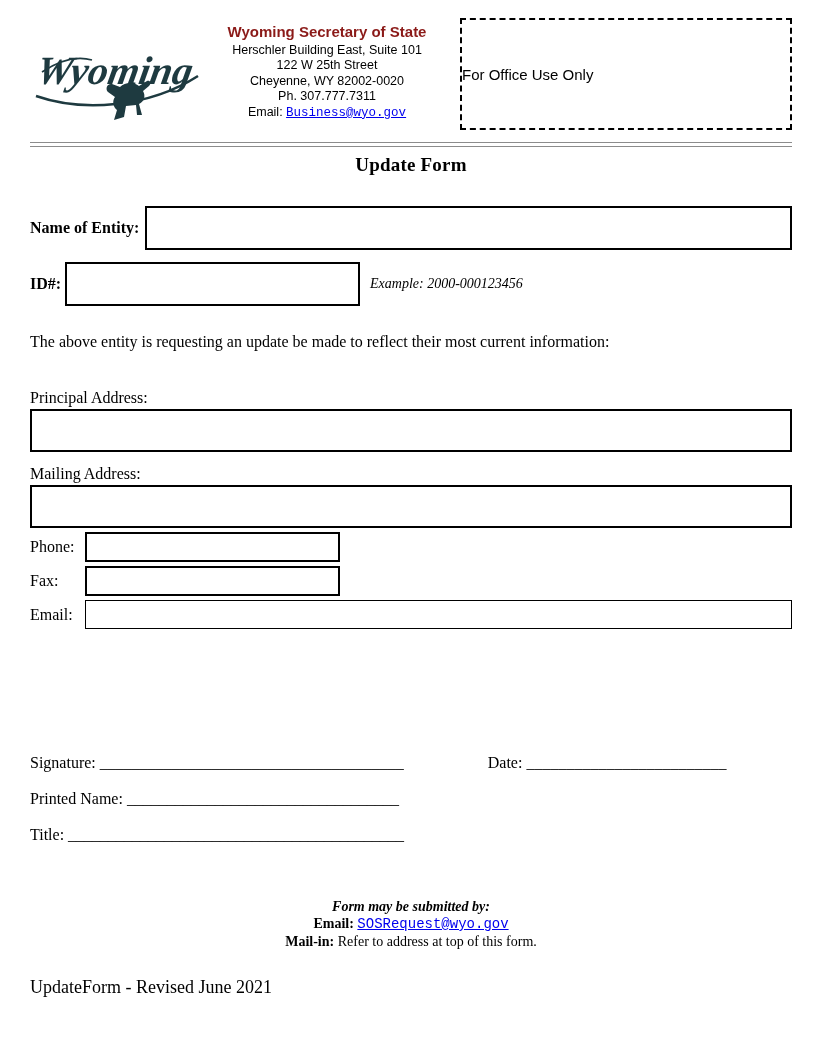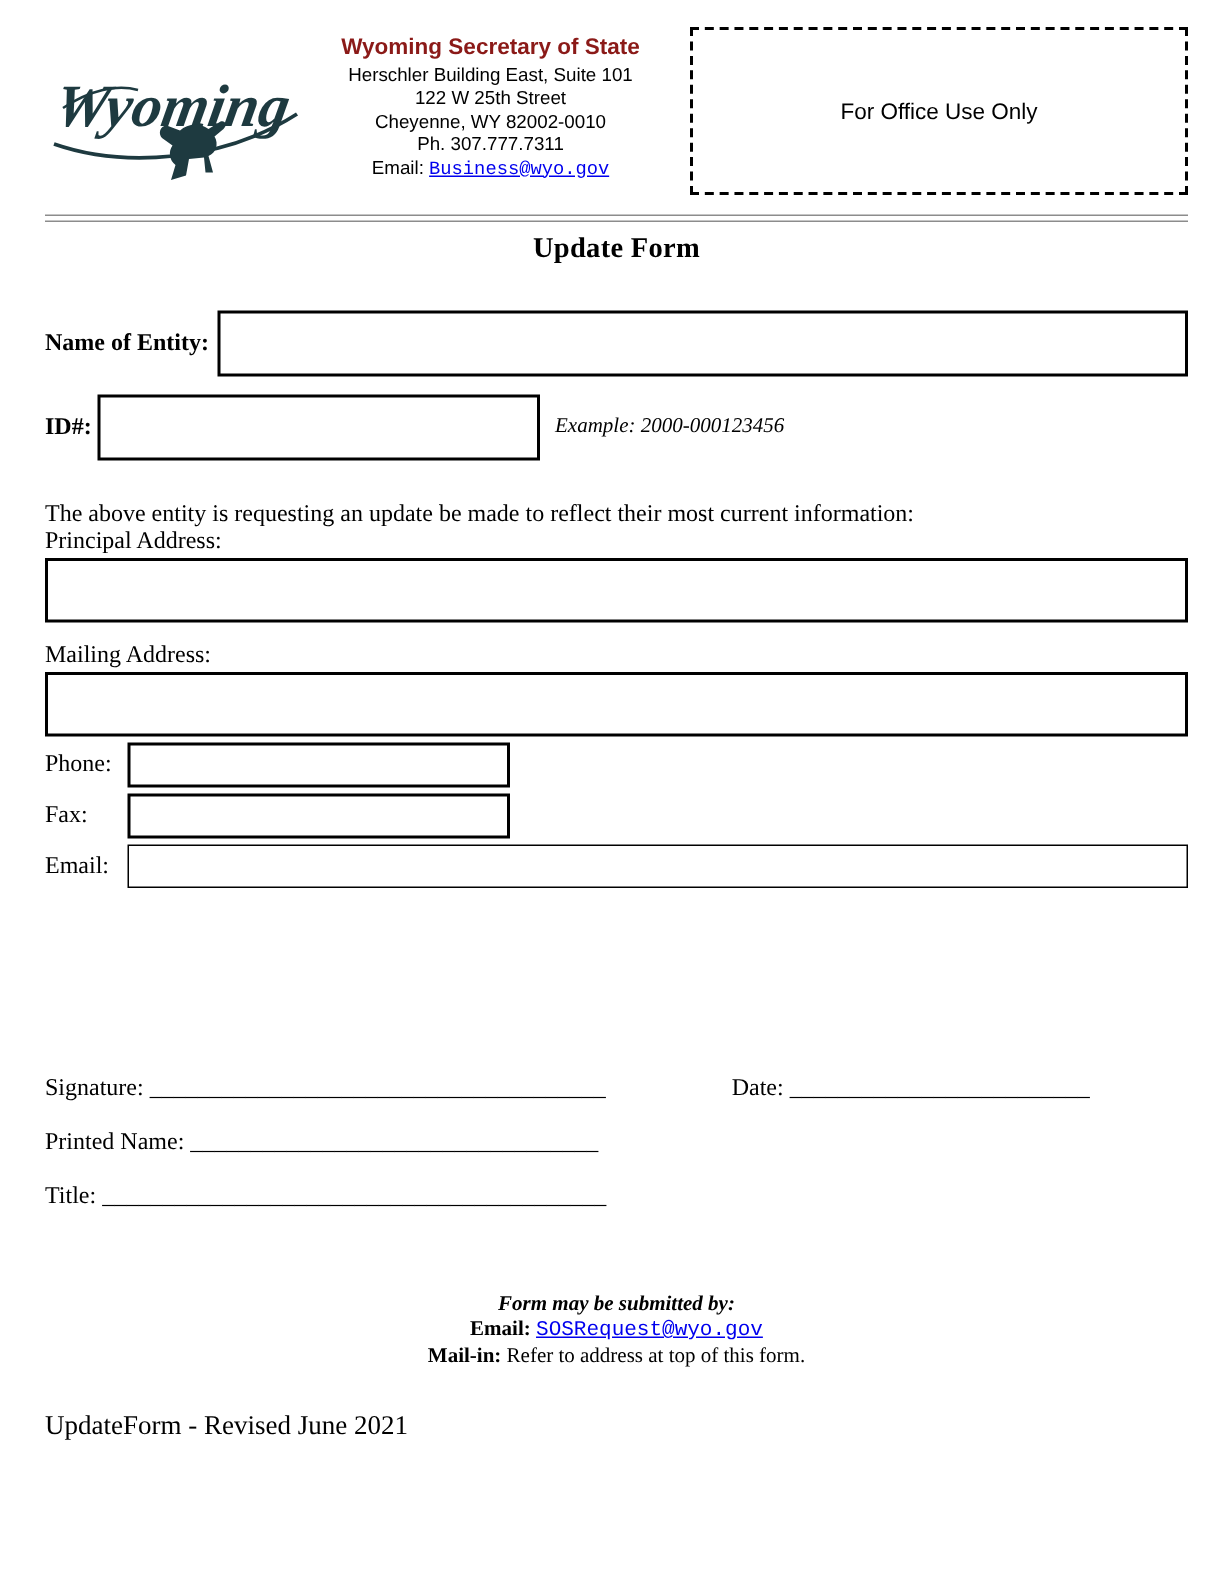--- a/index.html
+++ b/index.html
@@ -19,21 +19,21 @@
   .header{display:flex;align-items:flex-start;}
   .logo{width:178px;flex:0 0 auto;margin-top:8px;}
   .org{
     width:238px;flex:0 0 auto;text-align:center;
     font-family:"Liberation Sans",sans-serif;font-size:12.5px;line-height:15.5px;
     margin-top:10px;
   }
   .org .org-name{font-size:15px;font-weight:bold;color:var(--accent);margin-bottom:3px;}
   .office{
     flex:1 1 auto;margin-left:14px;margin-top:4px;border:2px dashed #000;height:112px;
-    display:flex;align-items:center;justify-content:center;
+    display:flex;align-items:center;
     font-family:"Liberation Sans",sans-serif;font-size:15px;
   }
   a.link{color:var(--link);text-decoration:underline;cursor:pointer;font-family:Liberation Mono, monospace;}
 
   
   .rule{margin-top:12px;height:5px;border-top:1px solid #8c8c8c;border-bottom:1px solid #8c8c8c;}
   .title{font-size:19px;font-weight:bold;text-align:center;margin-top:7px;letter-spacing:.2px;}
 
   
   .row{display:flex;align-items:center;}
@@ -44,21 +44,21 @@
     font:16px "Liberation Serif",serif;padding:0 8px;border-radius:0;outline:none;
   }
   .name-row{margin-top:30px;}
   .name-row .lbl{flex:0 0 115px;}
   .name-row input{flex:1 1 auto;}
   .id-row{margin-top:12px;}
   .id-row .lbl{flex:0 0 35px;}
   .id-row input{width:295px;}
   .example{font-style:italic;font-size:14px;margin-left:10px;}
   .intro{margin-top:27px;font-size:16px;}
-  .addr-lbl{font-size:16px;}
+  .addr-lbl{margin-top:38px;font-size:16px;}
   .addr-lbl.second{margin-top:13px;}
   input.wide{width:100%;height:43px;margin-top:2px;display:block;}
   .small-row{margin-top:4px;}
   .small-row .lbl-n{flex:0 0 55px;font-size:16px;}
   input.small{width:255px;height:30px;border-width:2px;}
   input.email{flex:1 1 auto;height:29px;border-width:1px;}
   .note{margin:5px 0 0 58px;font-size:13.4px;font-style:italic;}
   .note b{font-weight:bold;}
 
   
@@ -93,21 +93,21 @@
           <g>
             <path fill="var(--logo)" d="M 84 98 L 87 88 C 83 85 82 79 85 75 L 78 70 C 75 67 77 61 82 62 L 90 65 C 95 60 104 60 109 64 L 117 59 C 120 58 122 61 119 64 L 113 69 C 116 74 114 80 109 82 L 112 93 L 107 93 L 106 83 L 96 84 L 94 95 Z"></path>
           </g>
         </svg>
       </div>
 
       <div class="org">
         <div class="org-name">Wyoming Secretary of State</div>
         <div>Herschler Building East, Suite 101</div>
         <div>122 W 25th Street</div>
-        <div>Cheyenne, WY 82002-0010</div>
+        <div>Cheyenne, WY 82002-0020</div>
         <div>Ph. 307.777.7311</div>
         <div><span>Email: </span><a class="link" href="#">Business@wyo.gov</a></div>
       </div>
 
       <div class="office">
         <span>For Office Use Only</span>
       </div>
     </div>
 
     <div class="rule"></div>

